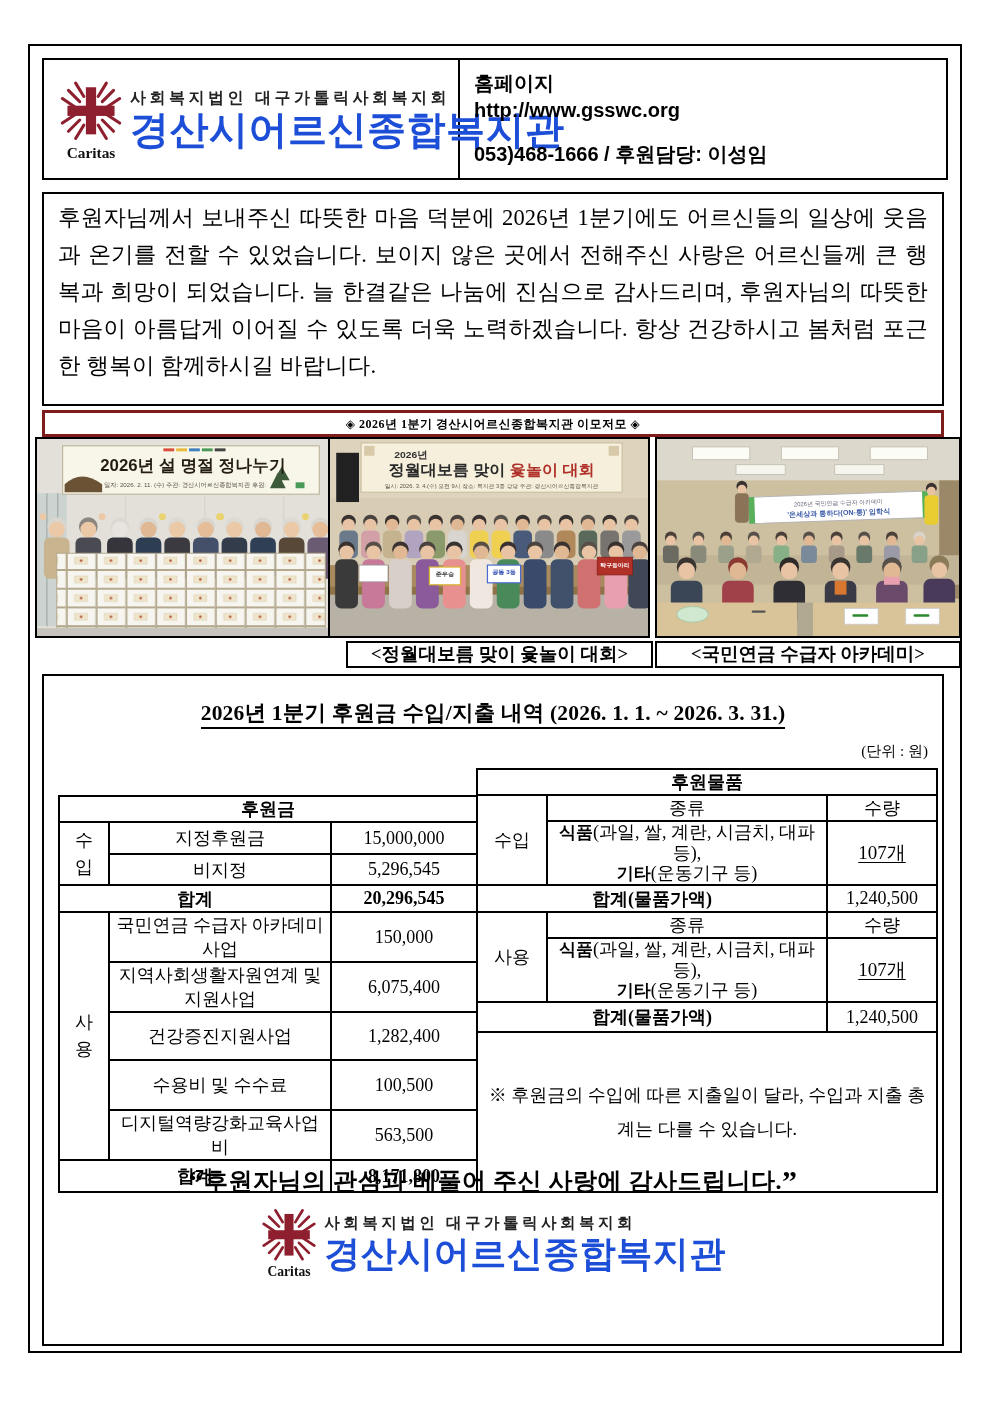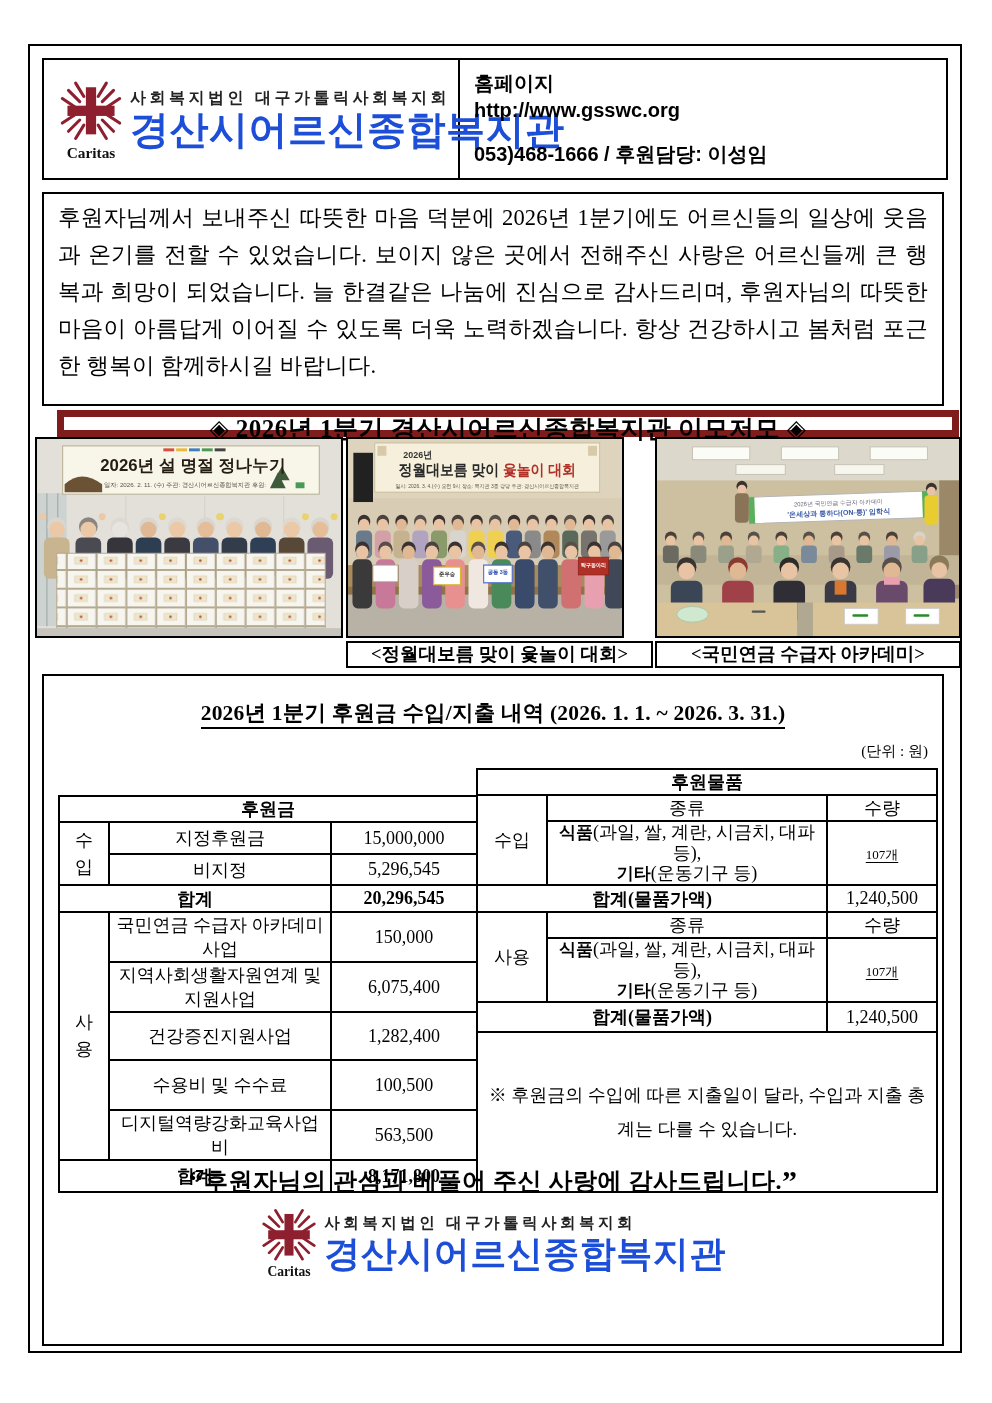--- a/index.html
+++ b/index.html
@@ -17,27 +17,27 @@
   .org-small { font-size:16px; letter-spacing:3.5px; color:#222; font-weight:600; white-space:nowrap; }
   .org-name  { font-size:39px; font-weight:800; color:#1d4ed8; letter-spacing:0.5px; line-height:1.1; white-space:nowrap; }
   .contact-cell { flex:1; padding:10px 0 0 14px; font-family:"Liberation Sans","DejaVu Sans",sans-serif; font-weight:700; font-size:20px; line-height:27px; }
   .contact-phone { margin-top:17px; }
 
   
   .letter-box { position:absolute; left:42px; top:192px; width:902px; height:214px; border:2px solid #000; padding:5px 14px 0 14px; box-sizing:border-box; font-size:22.5px; line-height:37px; }
   .letter-body { text-align:justify; letter-spacing:0.2px; }
 
   
-  .section-bar { position:absolute; left:42px; top:410px; width:902px; height:27px; border:7px solid #7f1d1d; box-sizing:border-box; text-align:center; font-size:25px; font-weight:700; line-height:23px; letter-spacing:0.5px;margin-left:15px; }
+  .section-bar { position:absolute; left:42px; top:410px; width:902px; height:27px; border:3px solid #7f1d1d; box-sizing:border-box; text-align:center; font-size:12px; font-weight:700; line-height:23px; letter-spacing:0.5px; }
 
   
   .photo { position:absolute; top:437px; height:201px; border:2px solid #000; box-sizing:border-box; background:#ddd; }
   .photo svg { display:block; width:100%; height:100%; }
   .photo1 { left:35px;  width:308px; }
-  .photo2 { left:346px; width:278px; }
+  .photo2 { left:328px; width:322px; }
   .photo3 { left:655px; width:306px; }
   .caption { position:absolute; top:641px; height:27px; border:2px solid #000; box-sizing:border-box; text-align:center; font-size:18.5px; font-weight:600; line-height:23px; }
   .cap1 { left:35px;  width:308px; }
   .cap2 { left:346px; width:307px; }
   .cap3 { left:655px; width:306px; }
 
   
   .report-box { position:absolute; left:42px; top:674px; width:902px; height:672px; border:2px solid #000; box-sizing:border-box; }
   .report-title { position:absolute; top:22px; width:100%; text-align:center; }
   .report-title span { font-size:21.5px; font-weight:700; border-bottom:2px solid #000; padding-bottom:2px; letter-spacing:0.2px; }
@@ -45,21 +45,21 @@
   .tables-wrap { position:absolute; left:14px; top:92px; display:flex;align-items:flex-end; }
   table.tbl { border-collapse:collapse; table-layout:fixed; }
   table.tbl td { border:2px solid #000; font-size:18px; text-align:center; vertical-align:middle; padding:0 4px; overflow:hidden; }
   .right-tbl { margin-left:-2px; }
   td.hdr { font-weight:700; font-size:19px; }
   td.bold { font-weight:700; }
   td.amt { text-align:right; padding-right:12px; font-size:19px; }
   .vstack { display:inline-block; width:1.05em; word-break:break-all; line-height:1.5; font-size:18px; }
   td.item-cell { font-size:15px; line-height:20px; }
   .item-main { font-weight:700; font-size:17px; }
-  .qty-underline { text-decoration:underline; text-underline-offset:3px; font-size:13px; }
+  .qty-underline { text-decoration:underline; text-underline-offset:3px; font-size:19px; }
   td.note-cell { text-align:left; vertical-align:middle; padding:0 12px 26px 12px; font-size:18.5px; line-height:34px; border-top:2px solid #000; }
 
   
   .closing { position:absolute; top:488px; width:100%; text-align:center; font-size:24px; font-weight:700; letter-spacing:0.5px; }
   .closing .q { font-size:30px; font-weight:700; vertical-align:-2px; }
   .footer-logo { position:absolute; top:528px; width:100%; display:flex; justify-content:center; align-items:center; }
   .footer-logo .org-text { text-align:left; }
   .footer-logo .org-small { font-size:15.5px; }
   .footer-logo .org-name { font-size:36px; }
 </style>

